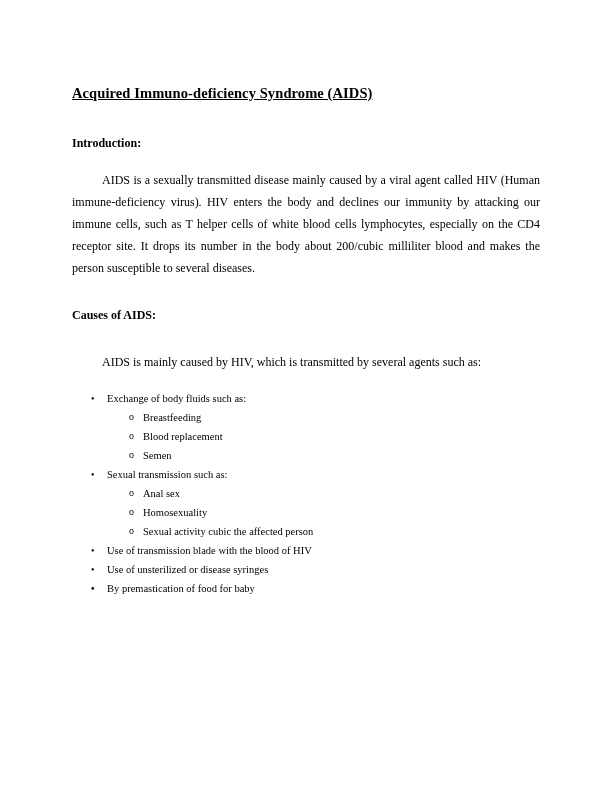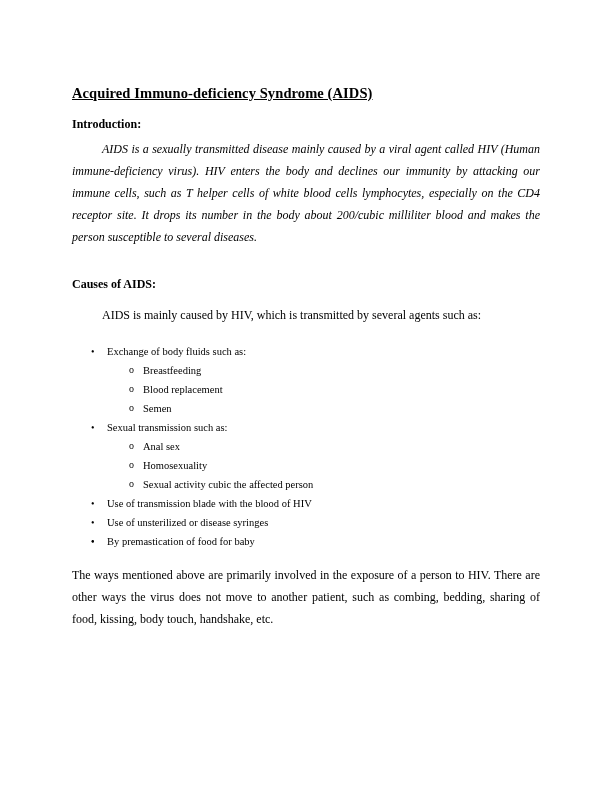--- a/index.html
+++ b/index.html
@@ -28,31 +28,31 @@
       margin: 0;
       line-height: 18px;
       letter-spacing: 0.1px;
     }
     .heading {
       font-size: 12px;
       font-weight: bold;
       margin: 0;
       line-height: 16px;
     }
-    .h-intro { margin-top: 14px; }
+    .h-intro { margin-top: 33px; }
     .para {
       font-size: 12px;
       line-height: 22px;
       text-align: justify;
       margin: 0;
     }
     .para.indent { text-indent: 30px; }
-    .p-intro { margin-top: 6px; font-style: italic; }
+    .p-intro { margin-top: 18px; }
     .h-causes { margin-top: 28px; }
-    .p-causes { margin-top: 12px; font-family: Liberation Serif, serif; }
+    .p-causes { margin-top: 28px; font-family: Liberation Serif, serif; }
     ul.bullets {
       list-style: none;
       margin: 16px 0 0 0;
       padding: 0;
       font-size: 10.5px;
       line-height: 19px;
     }
     ul.bullets > li {
       position: relative;
       padding-left: 35px;
@@ -139,14 +139,13 @@
     </li>
     <li>
       <span class="bullet-mark">•</span>
     </li>
     <li>
       <span class="bullet-mark">•</span>
       <span>By premastication of food for baby</span>
     </li>
   </ul>
 
-  <p class="para p-closing">The ways mentioned above are primarily involved in the exposure of a person to HIV. There are other ways the virus does not move to another patient, such as combing, bedding, sharing of food, kissing, body touch, handshake, etc.</p>
 </div>
 
 </body></html>

